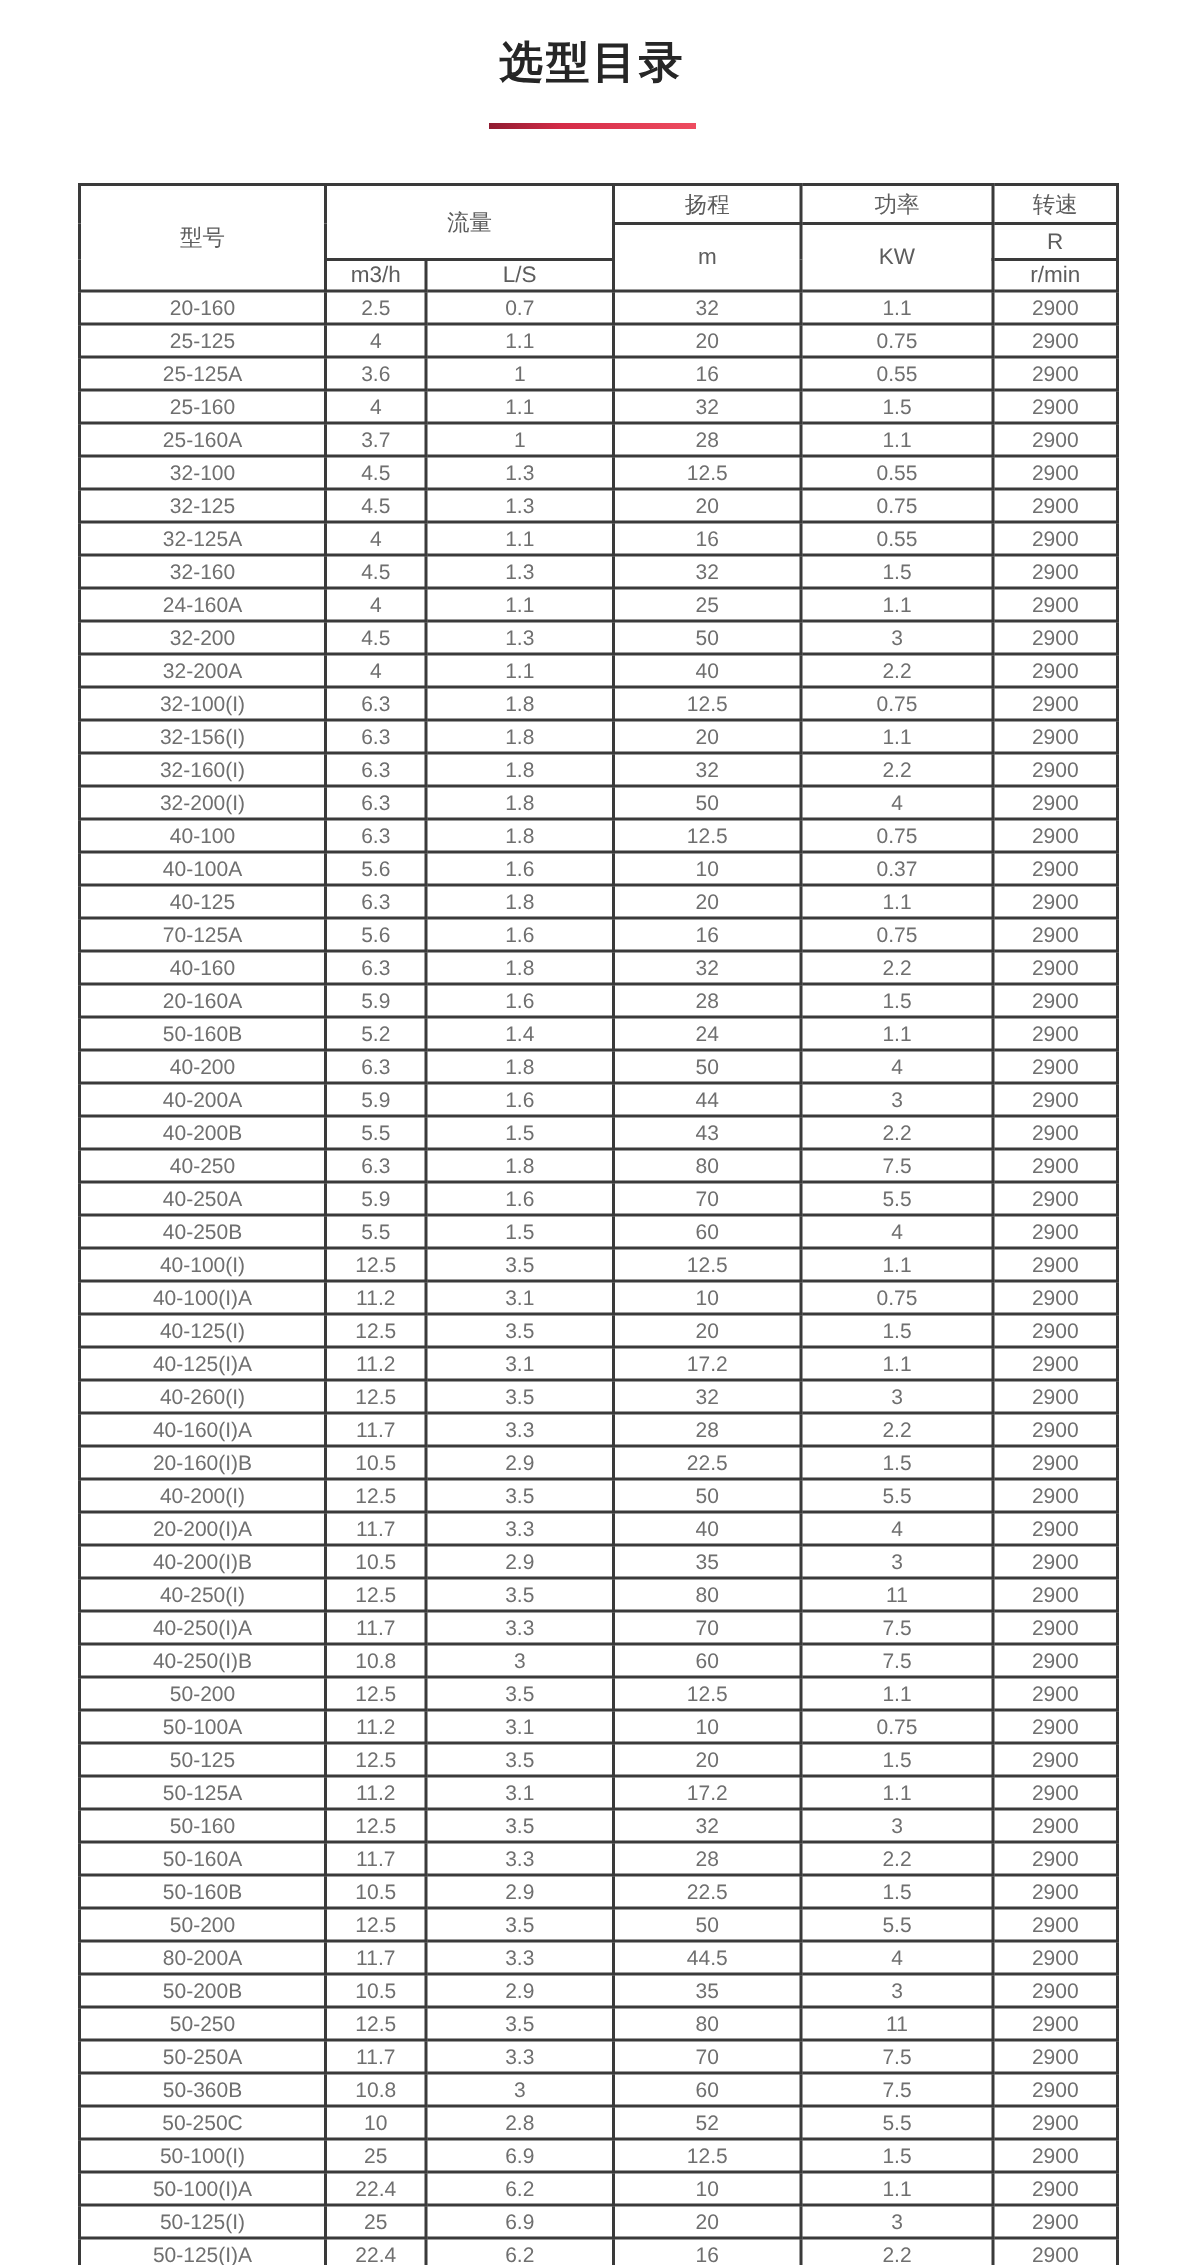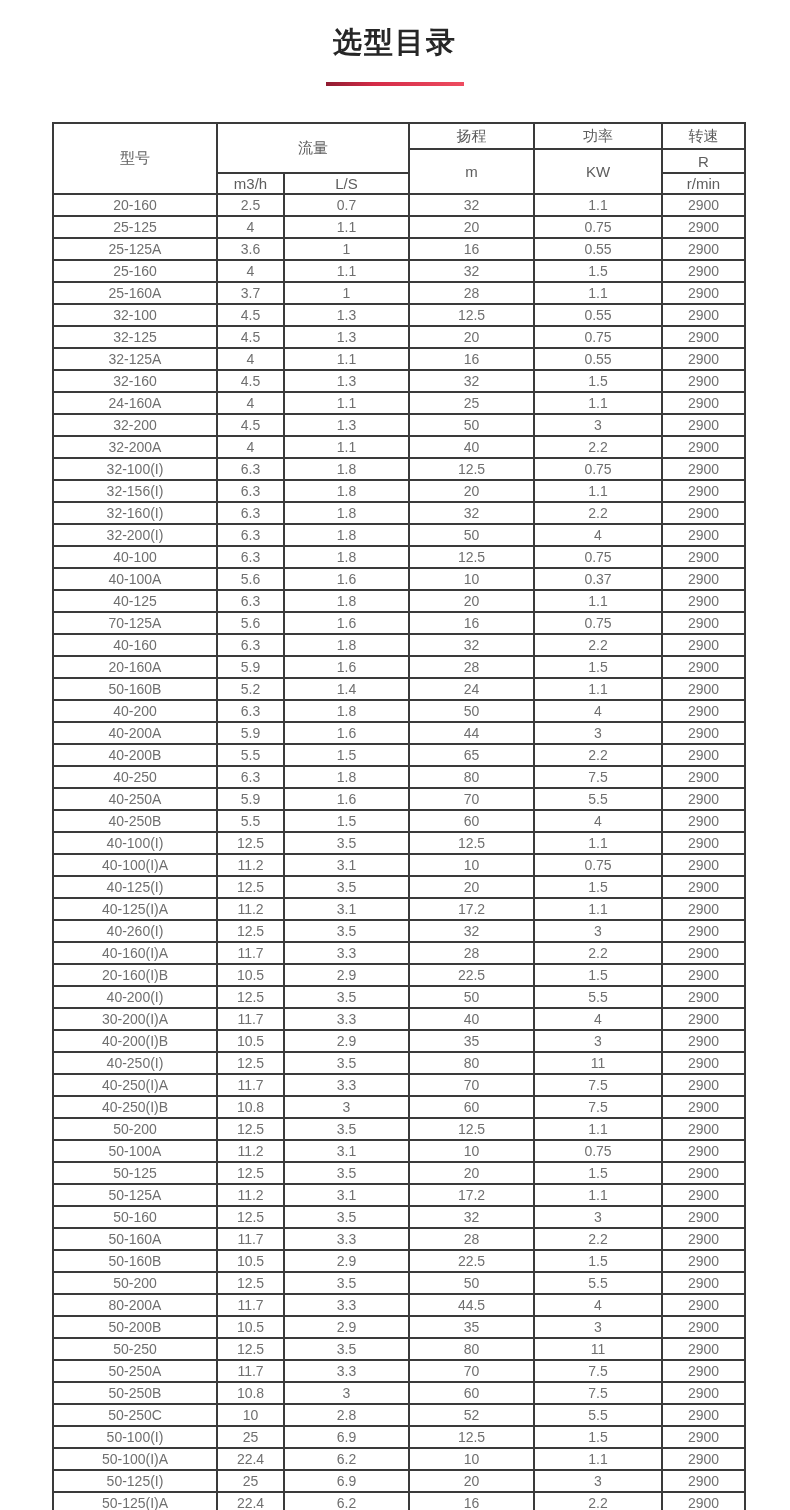--- a/index.html
+++ b/index.html
@@ -302,21 +302,21 @@
         <td>5.9</td>
         <td>1.6</td>
         <td>44</td>
         <td>3</td>
         <td>2900</td>
       </tr>
       <tr>
         <td>40-200B</td>
         <td>5.5</td>
         <td>1.5</td>
-        <td>65</td>
+        <td>43</td>
         <td>2.2</td>
         <td>2900</td>
       </tr>
       <tr>
         <td>40-250</td>
         <td>6.3</td>
         <td>1.8</td>
         <td>80</td>
         <td>7.5</td>
         <td>2900</td>
@@ -395,21 +395,21 @@
       </tr>
       <tr>
         <td>40-200(I)</td>
         <td>12.5</td>
         <td>3.5</td>
         <td>50</td>
         <td>5.5</td>
         <td>2900</td>
       </tr>
       <tr>
-        <td>30-200(I)A</td>
+        <td>20-200(I)A</td>
         <td>11.7</td>
         <td>3.3</td>
         <td>40</td>
         <td>4</td>
         <td>2900</td>
       </tr>
       <tr>
         <td>40-200(I)B</td>
         <td>10.5</td>
         <td>2.9</td>
@@ -531,21 +531,21 @@
       </tr>
       <tr>
         <td>50-250A</td>
         <td>11.7</td>
         <td>3.3</td>
         <td>70</td>
         <td>7.5</td>
         <td>2900</td>
       </tr>
       <tr>
-        <td>50-250B</td>
+        <td>50-360B</td>
         <td>10.8</td>
         <td>3</td>
         <td>60</td>
         <td>7.5</td>
         <td>2900</td>
       </tr>
       <tr>
         <td>50-250C</td>
         <td>10</td>
         <td>2.8</td>

